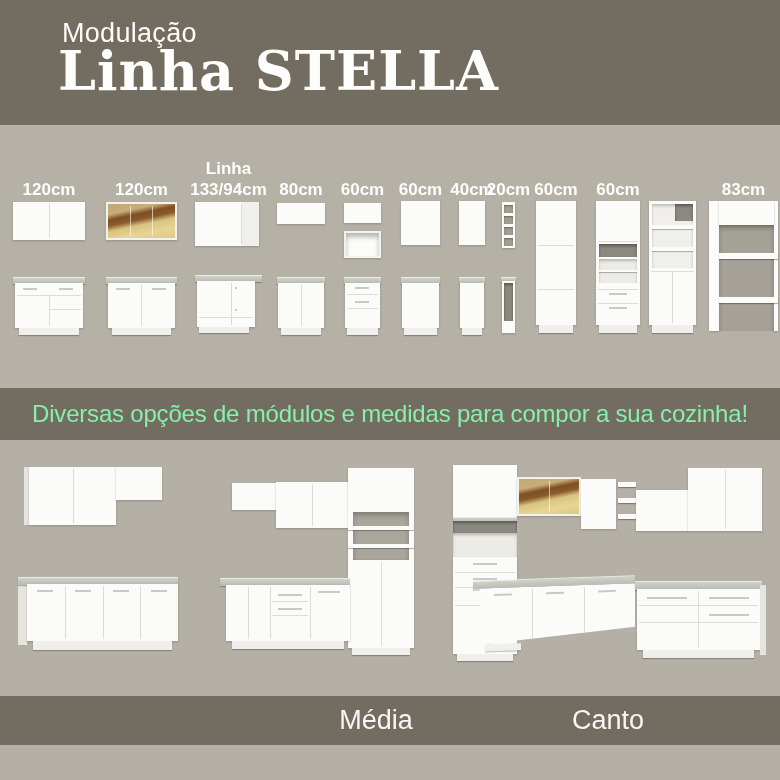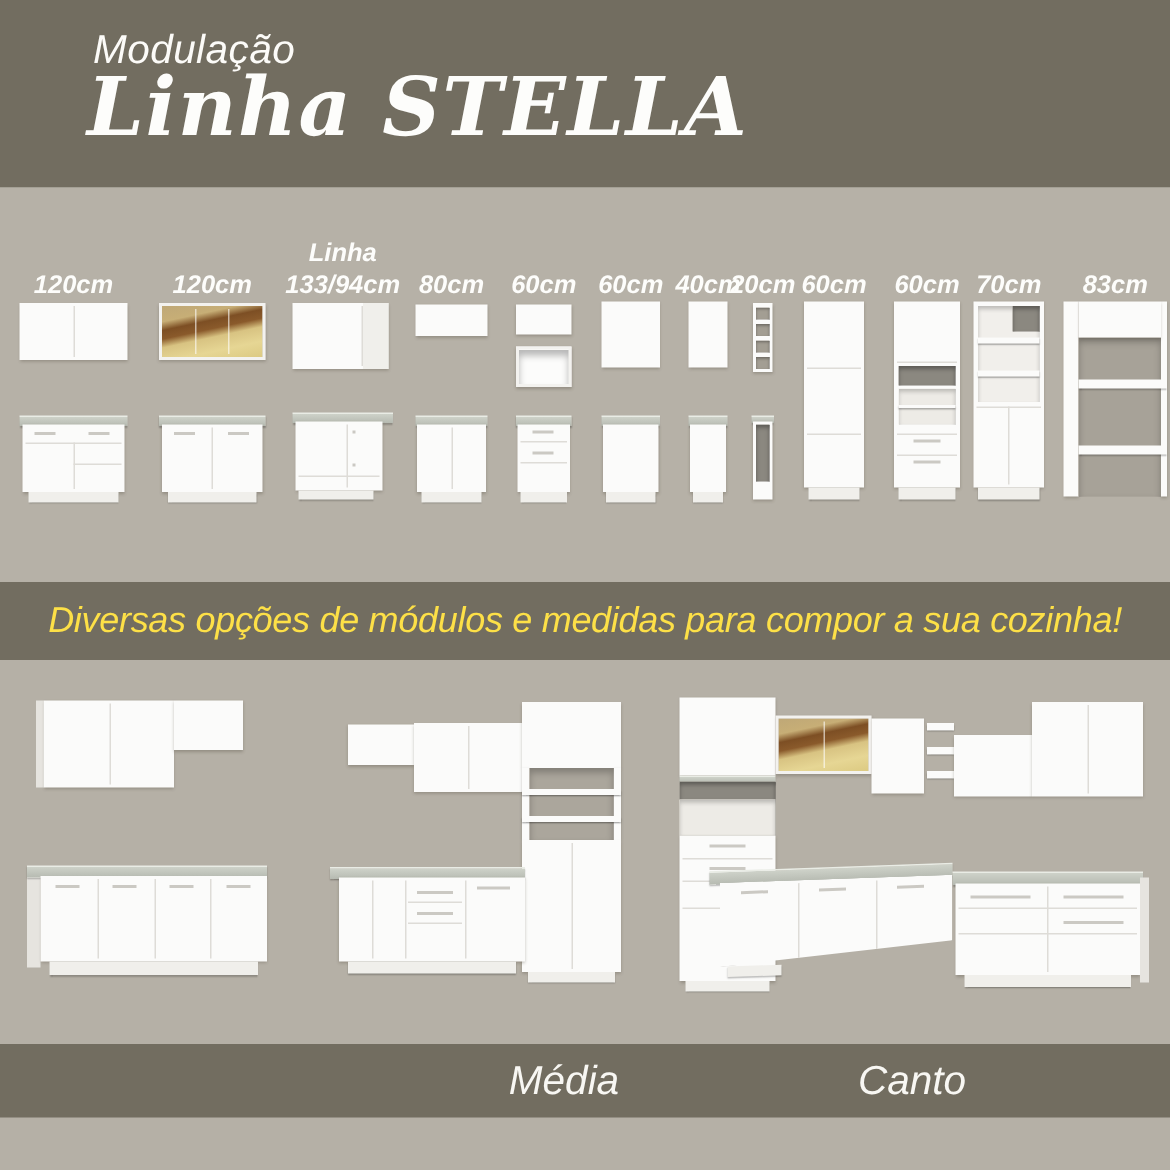--- a/index.html
+++ b/index.html
@@ -1,26 +1,26 @@
 <!DOCTYPE html>
 <html><head>
 <meta charset="utf-8">
 <style>
   html,body{margin:0;padding:0;background:#b5b0a6;}
   .stage{position:relative;width:780px;height:780px;overflow:hidden;
-         font-family:"Liberation Sans",sans-serif;background:#b5b0a6;font-style:italic;}
+         font-family:"Liberation Sans",sans-serif;background:#b5b0a6;}
 
   
   .band{position:absolute;left:0;width:780px;background:#726d60;}
   .header{top:0;height:125px;}
   .kicker{position:absolute;left:62px;top:18px;font-size:27px;color:#fcfbf8;letter-spacing:.3px;}
   .title{position:absolute;left:58px;top:42px;font-size:54px;line-height:58px;
          font-family:"DejaVu Serif",serif;font-weight:700;color:#fdfdfb;letter-spacing:1px;}
   .banner{top:388px;height:52px;display:flex;align-items:center;justify-content:center;}
-  .banner span{color:#fde047;font-size:24px;letter-spacing:-.2px;}
+  .banner span{color:#86efac;font-size:24px;letter-spacing:-.2px;}
   .footer{top:696px;height:49px;}
   .size-name{position:absolute;top:9px;transform:translateX(-50%);
              color:#f8f7f3;font-size:27px;white-space:nowrap;}
 
   
   .modules{position:absolute;left:0;top:125px;width:780px;height:263px;background:#b6b1a7;}
   .kitchens{position:absolute;left:0;top:440px;width:780px;height:256px;background:#b5b0a6;}
   .mod{position:absolute;top:0;bottom:0;}
   .mod-label{position:absolute;left:-24px;right:-24px;top:28px;height:47px;
              display:flex;flex-direction:column;justify-content:flex-end;align-items:center;
@@ -201,23 +201,20 @@
         </div>
         <div class="hline" style="top:88px;"></div>
         <div class="hline" style="top:102px;"></div>
         <div class="handle" style="left:13px;top:92px;width:18px;"></div>
         <div class="handle" style="left:13px;top:106px;width:18px;"></div>
       </div>
       <div class="plinth" style="left:3px;top:200px;width:38px;height:8px;"></div>
     </div>
 
     <div class="mod" style="left:649px;width:47px;">
-      <div class="mod-label">
-          <span>70cm</span>
-        </div>
       <div class="cab" style="left:0;top:76px;width:47px;height:124px;">
         <div class="openbox" style="left:3px;top:3px;width:41px;height:64px;background:#f1efeb;"></div>
         <div class="darkbox" style="left:26px;top:3px;width:18px;height:17px;"></div>
         <div class="shelf" style="left:3px;top:24px;width:41px;height:4px;"></div>
         <div class="shelf" style="left:3px;top:46px;width:41px;height:4px;"></div>
         <div class="hline" style="top:70px;"></div>
         <div class="vline" style="left:23px;top:70px;"></div>
       </div>
       <div class="plinth" style="left:3px;top:200px;width:41px;height:8px;"></div>
     </div>

